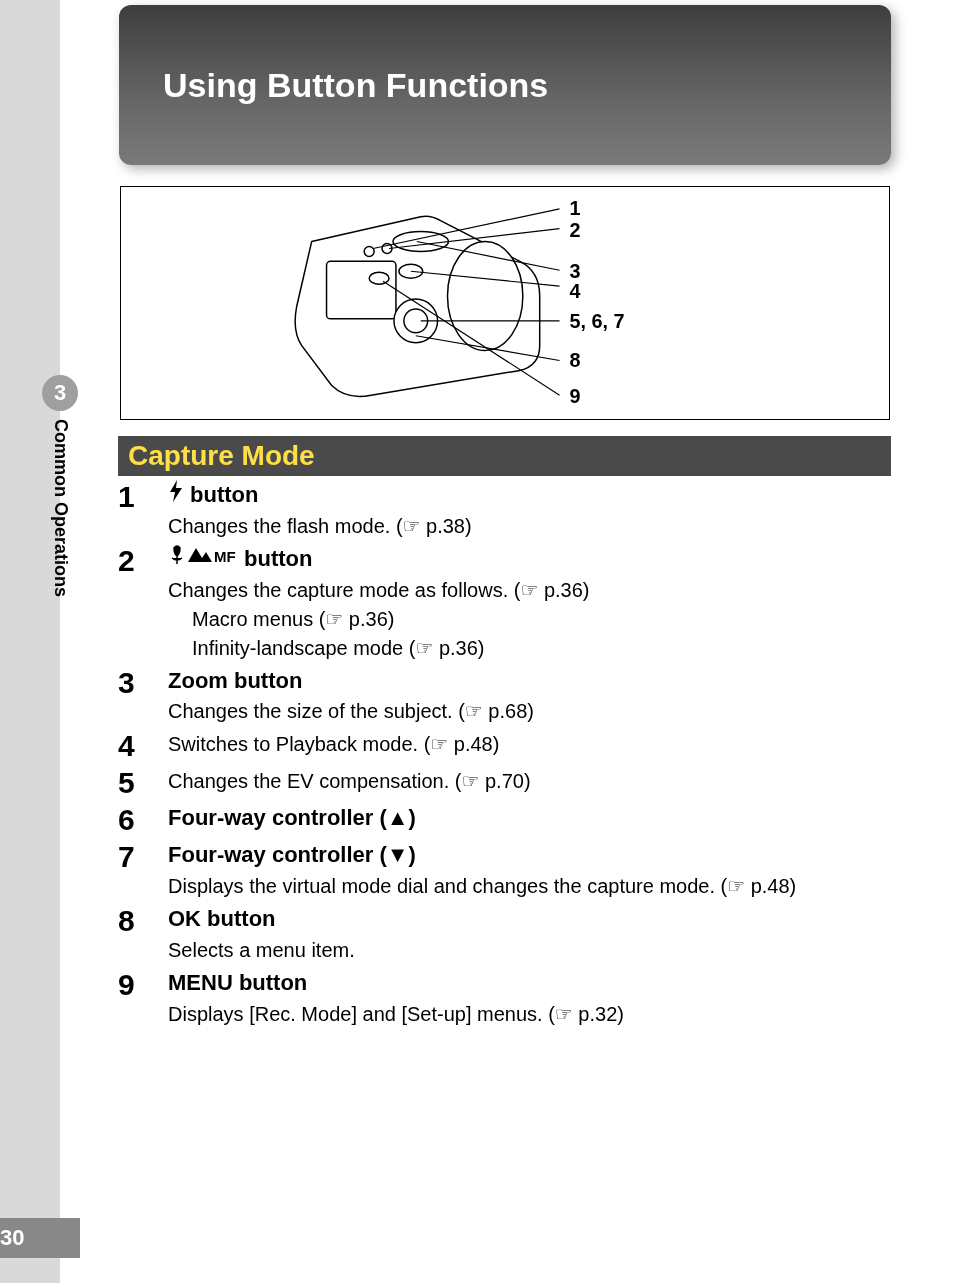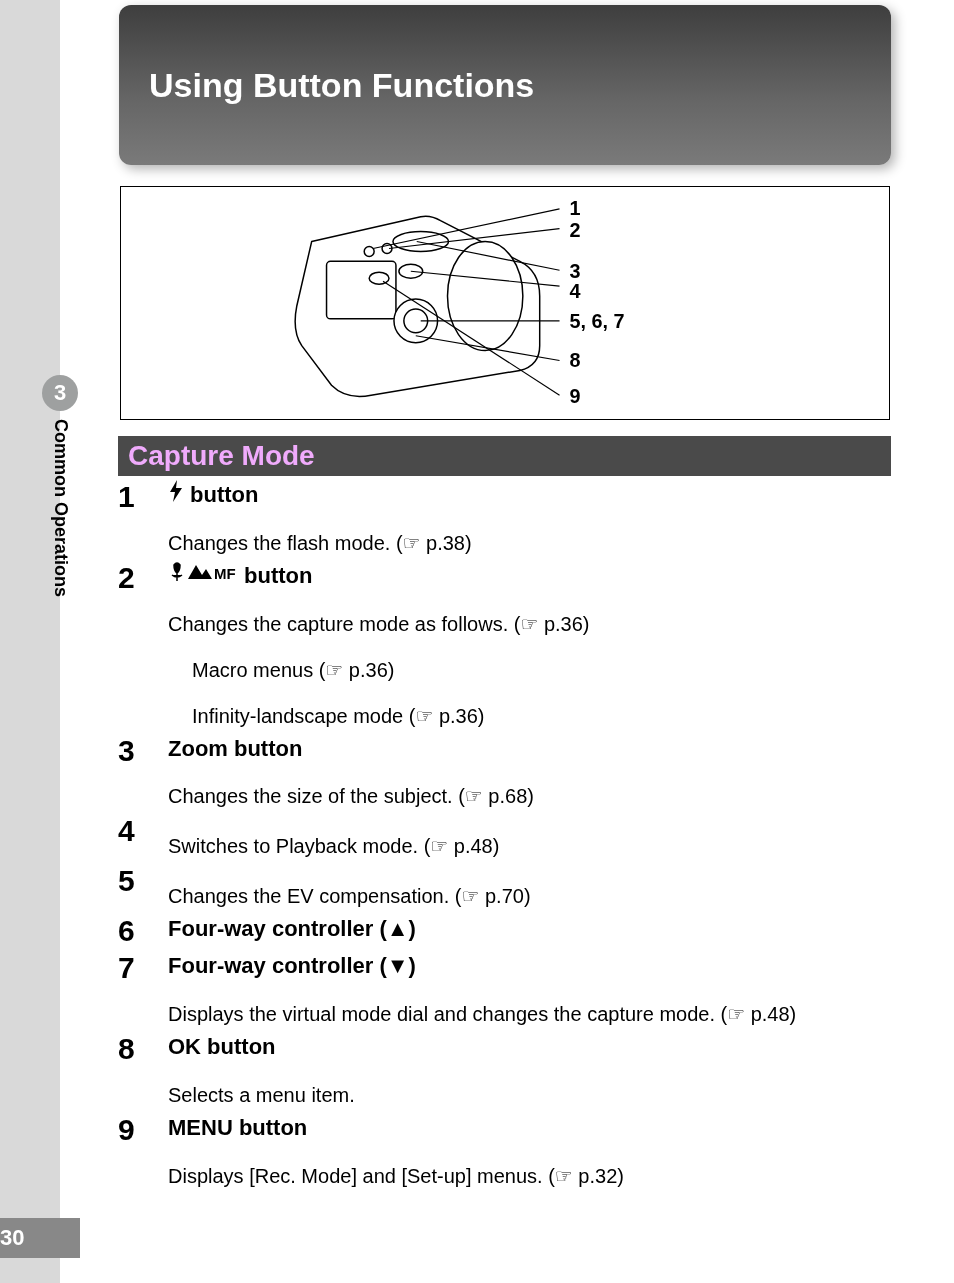--- a/index.html
+++ b/index.html
@@ -21,21 +21,21 @@
     position: absolute;
     left: 119px;
     top: 5px;
     width: 772px;
     height: 160px;
     background: linear-gradient(#3e3e3e, #666 60%, #7a7a7a);
     border-radius: 12px;
     box-shadow: 4px 4px 12px rgba(0,0,0,0.3);
     display: flex;
     align-items: center;
-    padding-left: 30px;
+    padding-left: 44px;
     box-sizing: border-box;
   }
   .header-block h1 {
     color: #fff;
     font-size: 34px;
     font-weight: bold;
     margin: 0;
   }
   .side-tab {
     position: absolute;
@@ -81,21 +81,21 @@
     width: 770px; height: 234px;
     border: 1px solid #000;
     box-sizing: border-box;
   }
   .diagram-svg { width:100%; height:100%; }
   .section-bar {
     position: absolute;
     left: 118px; top: 436px;
     width: 773px;
     background: #4a4a4a;
-    color: #f0abfc;
+    color: #fde047;
     font-size: 28px;
     font-weight: bold;
     padding: 4px 10px;
     box-sizing: border-box;
   }
   .list {
     position: absolute;
     left: 118px;
     top: 480px;
     width: 773px;
@@ -117,21 +117,21 @@
     font-size: 22px;
     font-weight: bold;
     line-height: 1.4;
     display:flex;
     align-items:center;
     gap:6px;
   }
   .item-desc {
     font-size: 20px;
     line-height: 1.35;
-    margin-top: 19px;
+    margin-top: 2px;
   }
   .sub { padding-left: 24px; }
   .icon { display:inline-block; vertical-align:middle; }
 </style>
 </head>
 <body>
 
 <div class="left-gutter"></div>
 
 <div class="side-tab">

